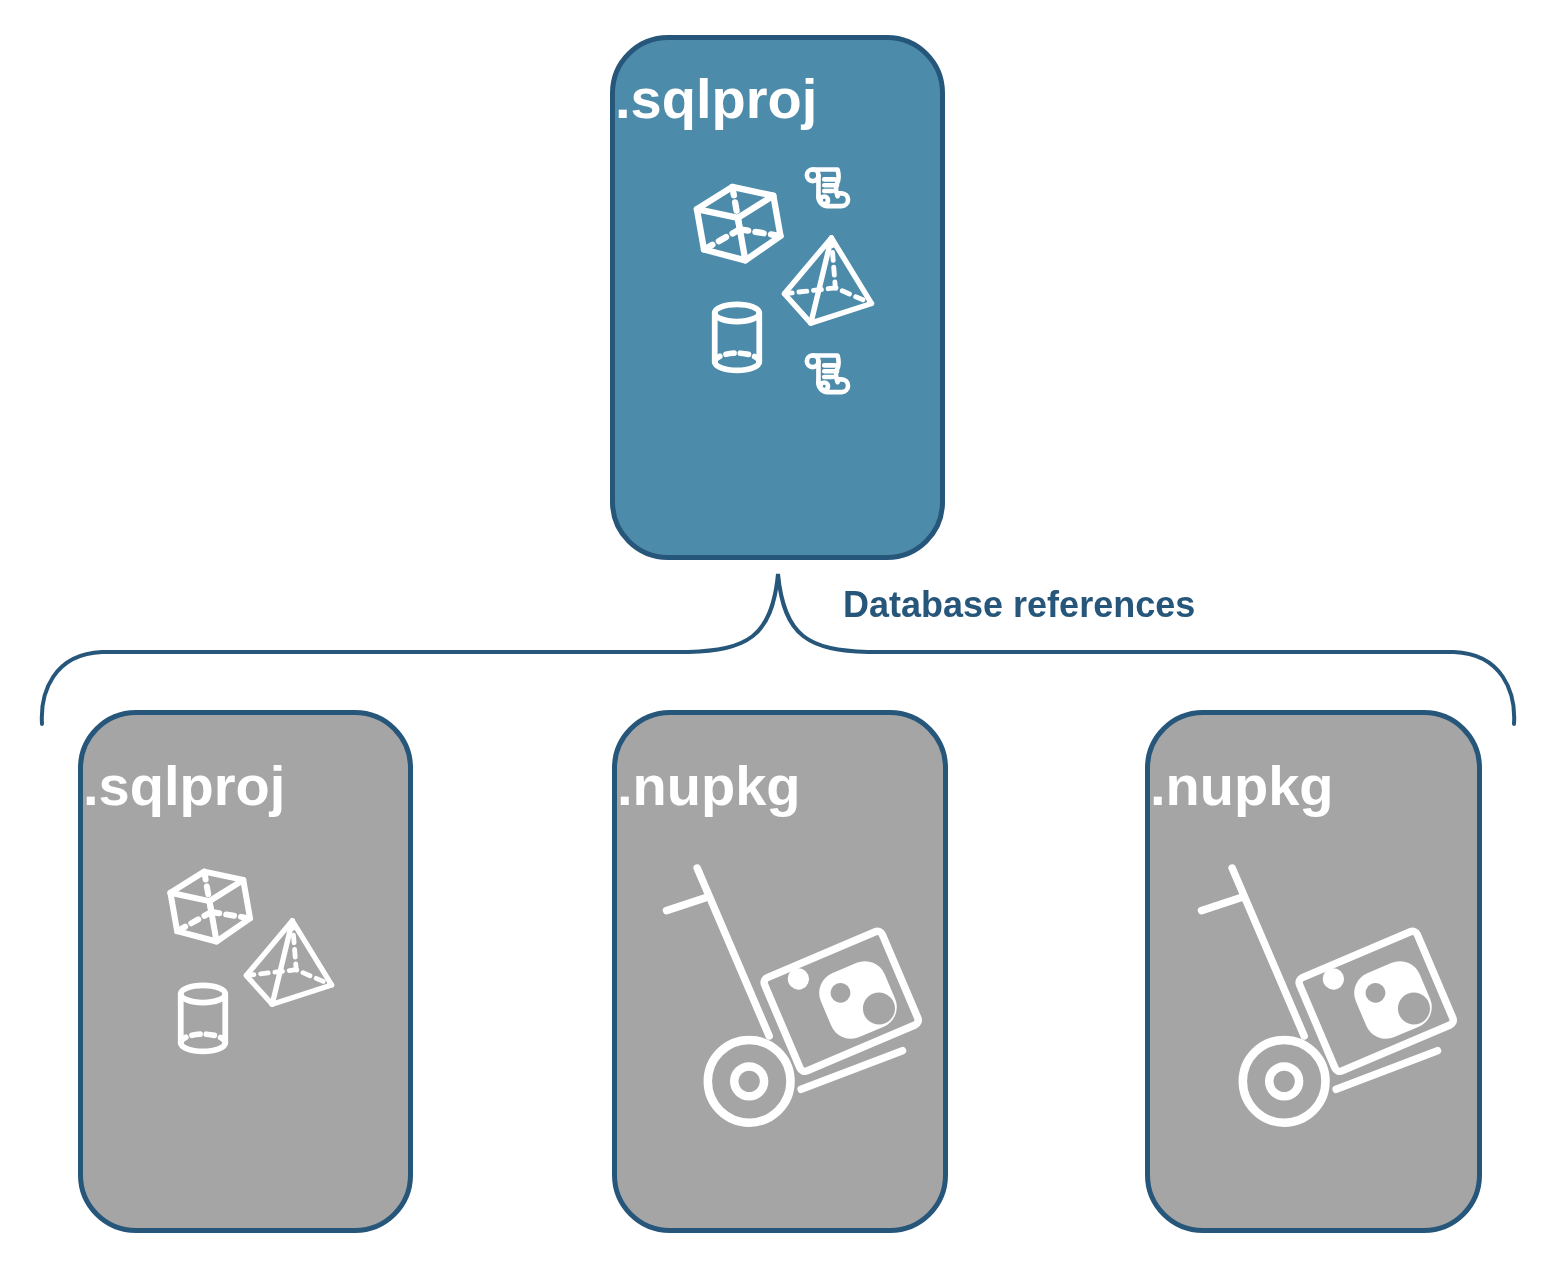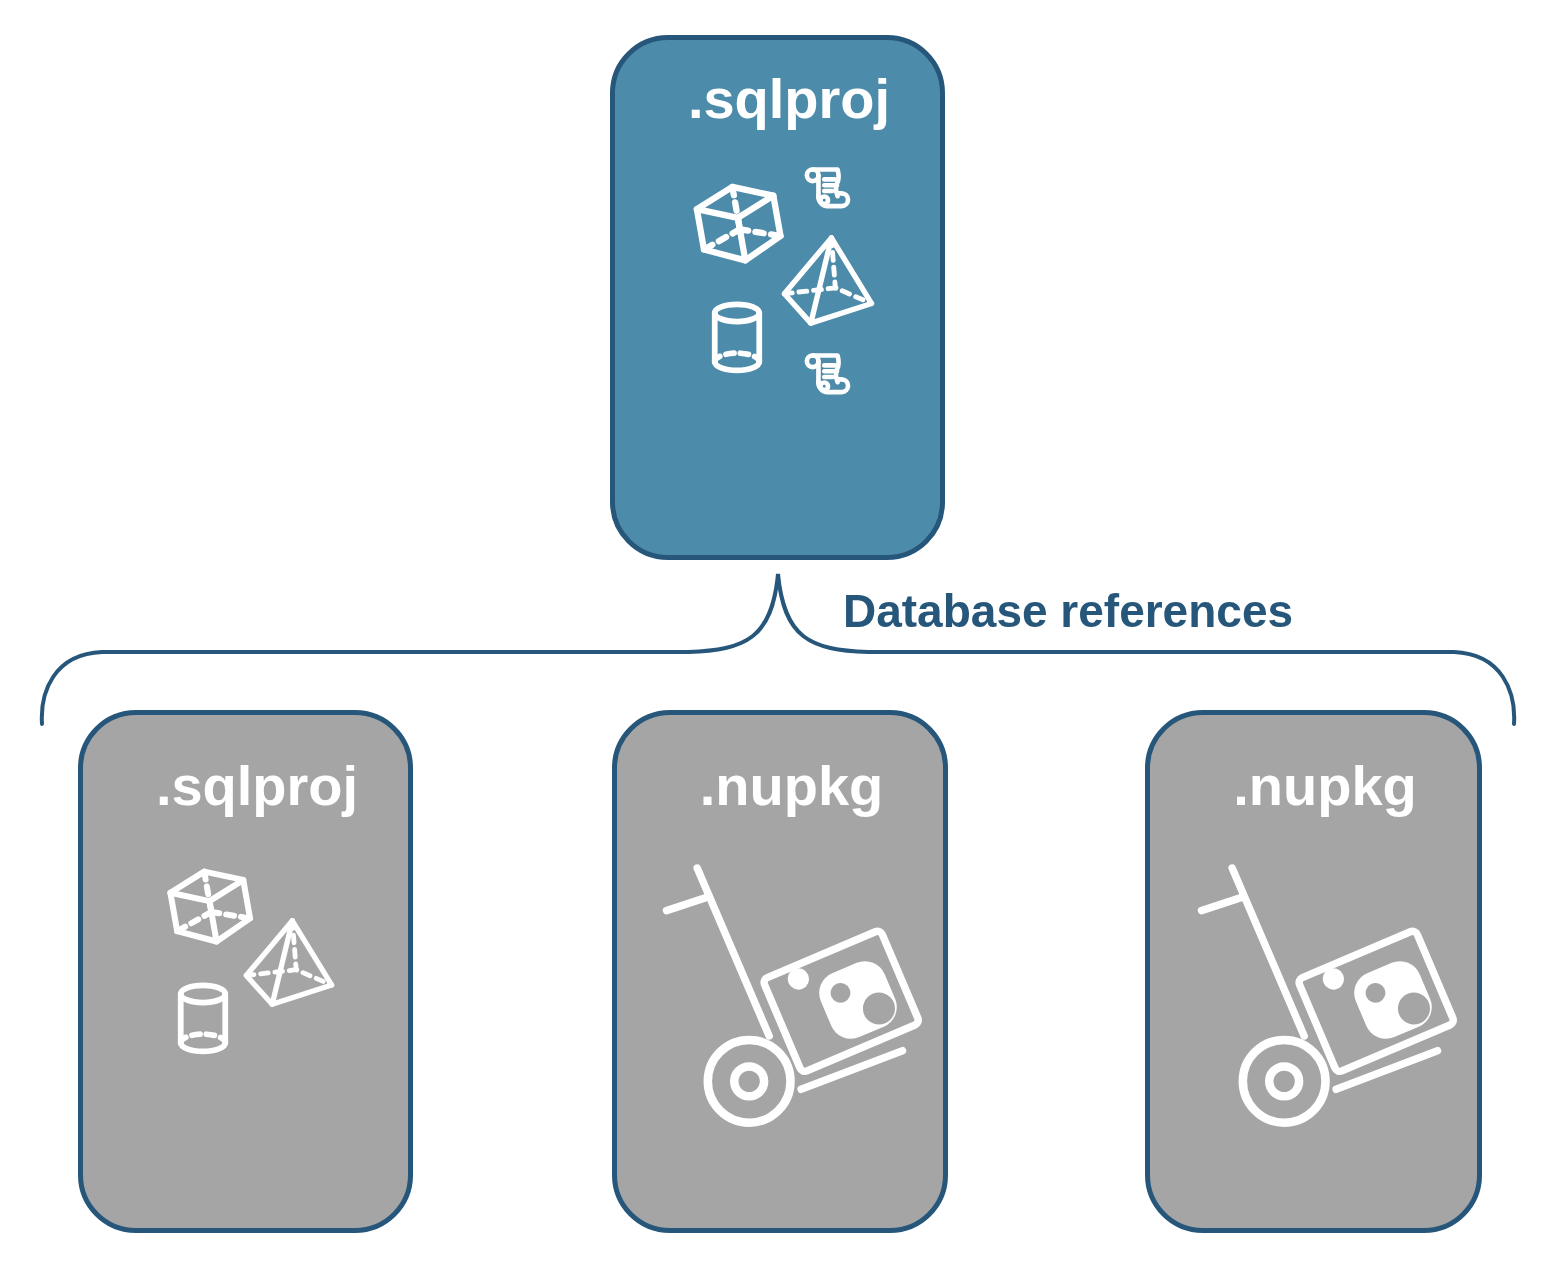--- a/index.html
+++ b/index.html
@@ -15,41 +15,39 @@
     box-sizing:border-box;
     border:5px solid #27567B;
     border-radius:58px;
   }
   .node-root{ background:#4D8BAA; left:610px; top:35px;  width:335px; height:525px; }
   .node-c1  { background:#A5A5A5; left:78px;  top:710px; width:335px; height:523px; }
   .node-c2  { background:#A5A5A5; left:612px; top:710px; width:336px; height:523px; }
   .node-c3  { background:#A5A5A5; left:1145px;top:710px; width:337px; height:523px; }
   .node-title{
     display:block;
-    text-align:center;
     color:#ffffff;
     font-weight:700;
     font-size:56px;
     letter-spacing:0px;
     line-height:1.1;
-    margin-left:23px;
   }
   .node-root .node-title{ margin-top:28px; }
   .node-c1 .node-title, .node-c2 .node-title, .node-c3 .node-title{ margin-top:40px; }
   .icon{ position:absolute; display:block; }
   .brace{
     position:absolute; left:0; top:0; width:1566px; height:1274px;
     pointer-events:none;
   }
   .connector-label{
     position:absolute;
     left:843px; top:584px;
     color:#27567B;
     font-weight:700;
-    font-size:46px;
+    font-size:36px;
     white-space:nowrap;
     text-align:center;
   }
   .defs{ position:absolute; width:0; height:0; overflow:hidden; }
 </style>
 </head>
 <body>
 
 <svg class="defs" aria-hidden="true">
   <defs>

